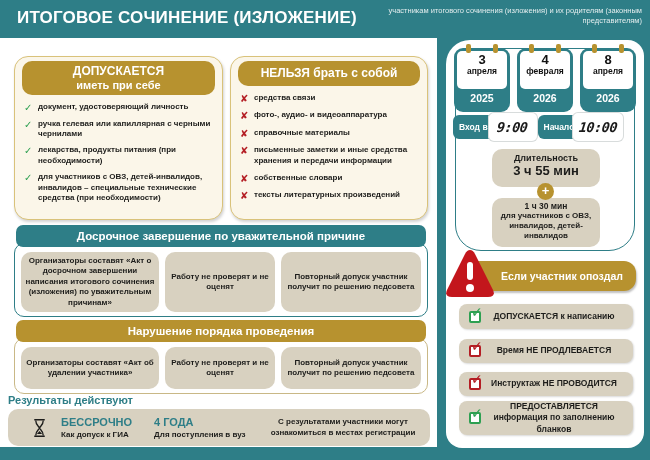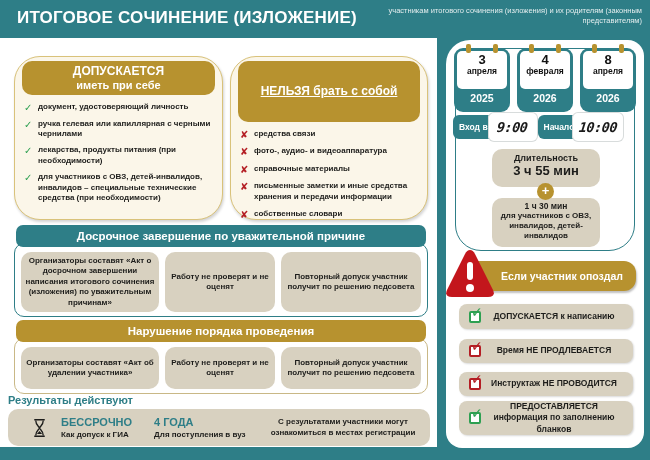--- a/index.html
+++ b/index.html
@@ -12,27 +12,27 @@
   .page{position:relative;width:650px;height:460px;background:var(--teal);overflow:hidden;}
 
   
   .hdr-title{position:absolute;left:17px;top:8px;color:#fff;font-size:17px;font-weight:bold;letter-spacing:.2px;}
   .hdr-aud{position:absolute;right:8px;top:6px;width:272px;color:#E3EDEE;font-size:7.5px;line-height:1.3;text-align:right;}
 
   
   .main{position:absolute;left:0;top:38px;width:437px;height:409px;background:#fff;}
 
   
-  .card{position:absolute;background:var(--ivory);border:1px solid #D9C27A;border-radius:26px;box-shadow:1px 2px 3px rgba(0,0,0,.18);}
+  .card{position:absolute;background:var(--ivory);border:1px solid #D9C27A;border-radius:14px;box-shadow:1px 2px 3px rgba(0,0,0,.18);}
   .card-allowed{left:14px;top:18px;width:209px;height:164px;}
   .card-forbidden{left:230px;top:18px;width:198px;height:164px;}
   .card-head{margin:4px 7px 5px;background:var(--gold);border-radius:10px;color:#fff;font-weight:bold;text-align:center;padding:3px 2px;}
   .card-head .t1{font-size:12px;line-height:1.25;}
   .card-head .t2{font-size:11px;line-height:1.2;}
-  .card-head.one{padding:23px 2px;text-decoration:underline;}
+  .card-head.one{padding:5px 2px;}
   .chk-list{padding:2px 6px 2px 9px;}
   .chk-item{position:relative;padding-left:14px;font-size:8px;font-weight:600;color:var(--dark);line-height:1.3;margin-bottom:6px;}
   .chk-item .mk{position:absolute;left:0;top:-1px;font-family:"DejaVu Sans",sans-serif;font-weight:bold;}
   .mk-ok{color:var(--green);font-size:10px;}
   .mk-no{color:var(--red);font-size:10px;}
   .x-list .chk-item{margin-bottom:7px;}
 
   
   .section{position:absolute;left:14px;width:414px;}
   .sec-early{top:187px;height:92px;}

